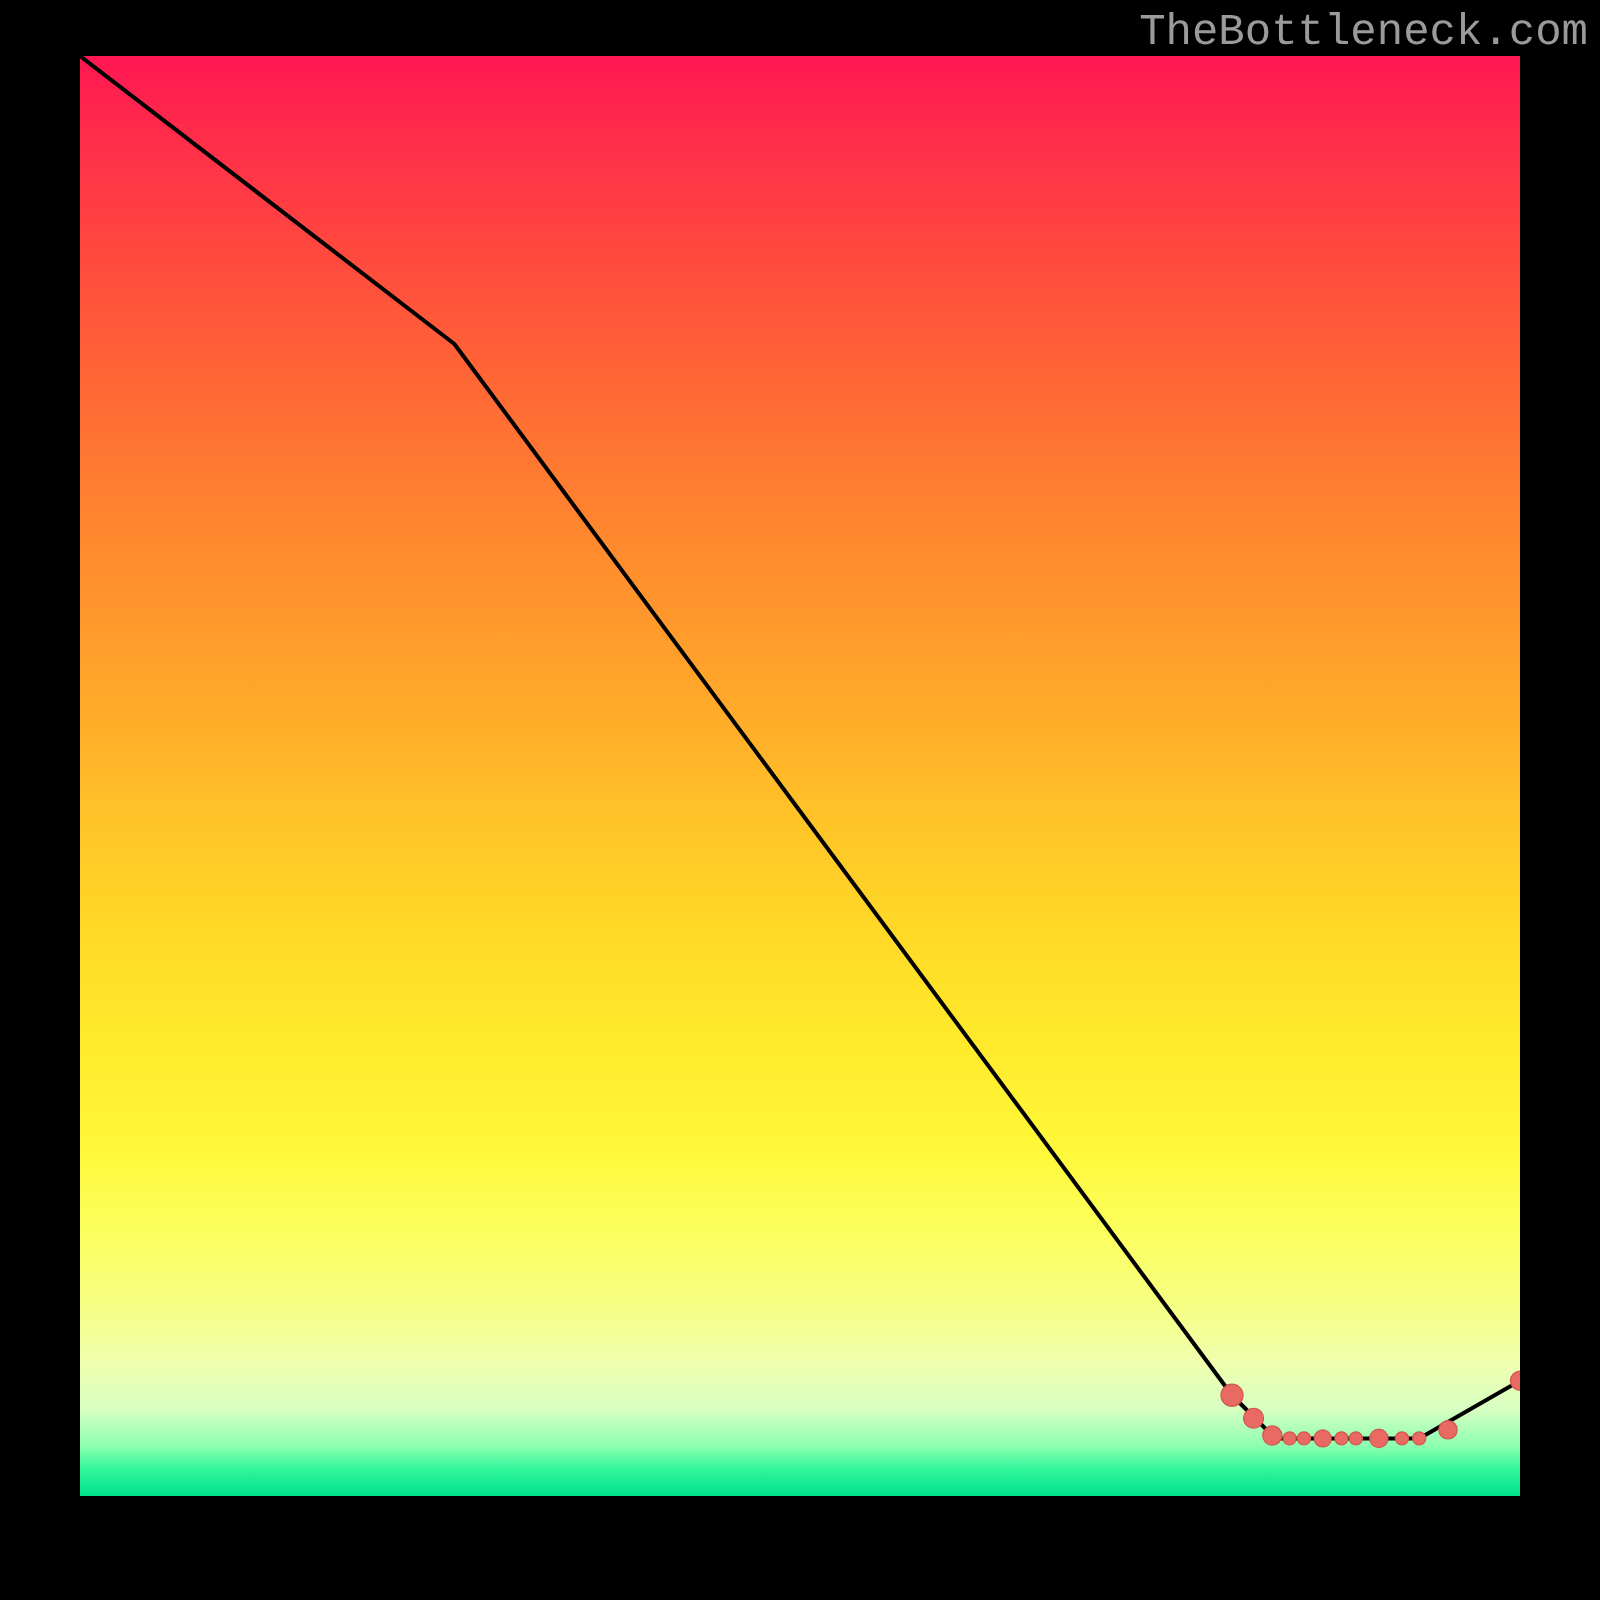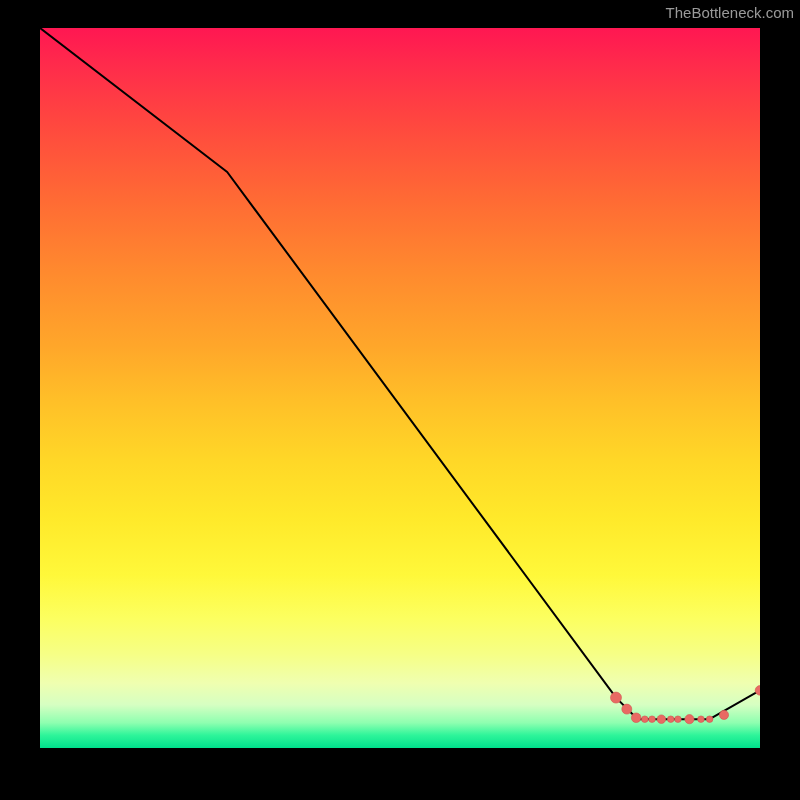--- a/index.html
+++ b/index.html
@@ -52,24 +52,25 @@
   .line-layer {
     position: absolute;
     inset: 0;
   }
   .watermark {
     
     position: absolute;
     top: 4px;
     right: 6px;
     color: #9a9a9a;
-    font-size: 15px;
+    font-size: 22px;
     letter-spacing: 0px;
     font-weight: 500;
     user-select: none;
+    font-family: Liberation Mono, monospace;
   }
 </style>
 </head>
 <body>
 
 <div class="stage">
   <div class="watermark">TheBottleneck.com</div>
 
   <div class="plot">
     <div class="gradient"></div>

